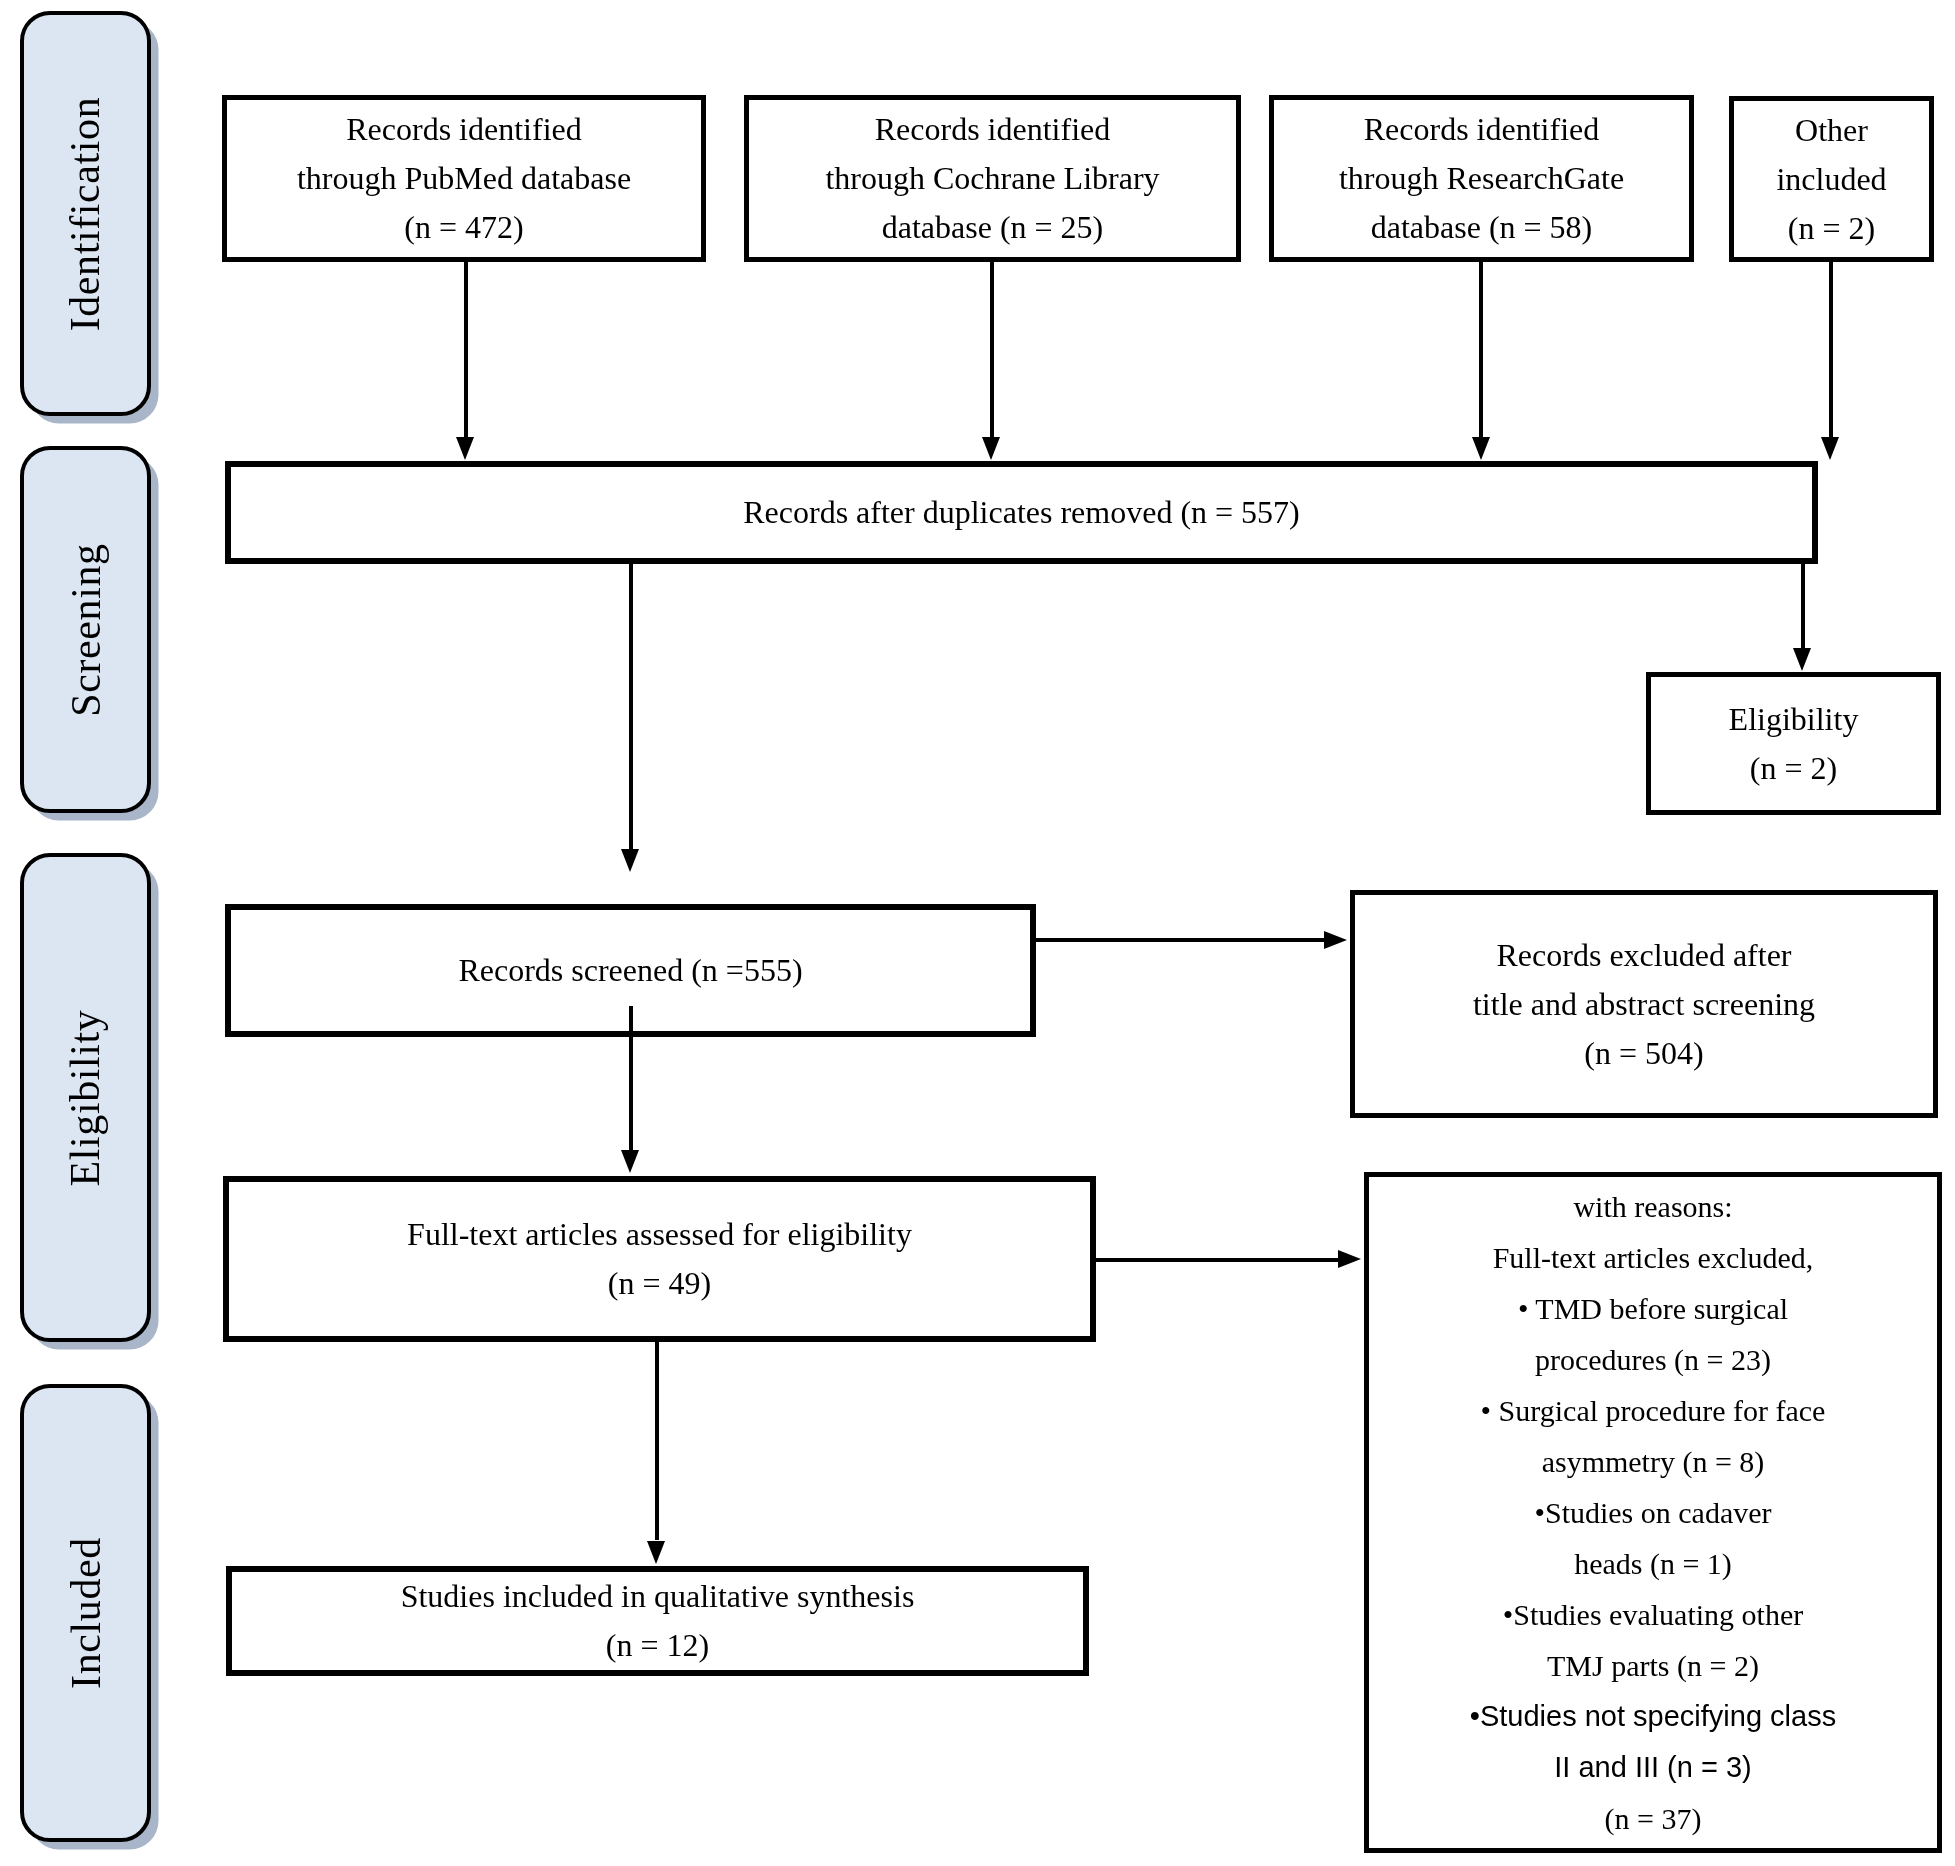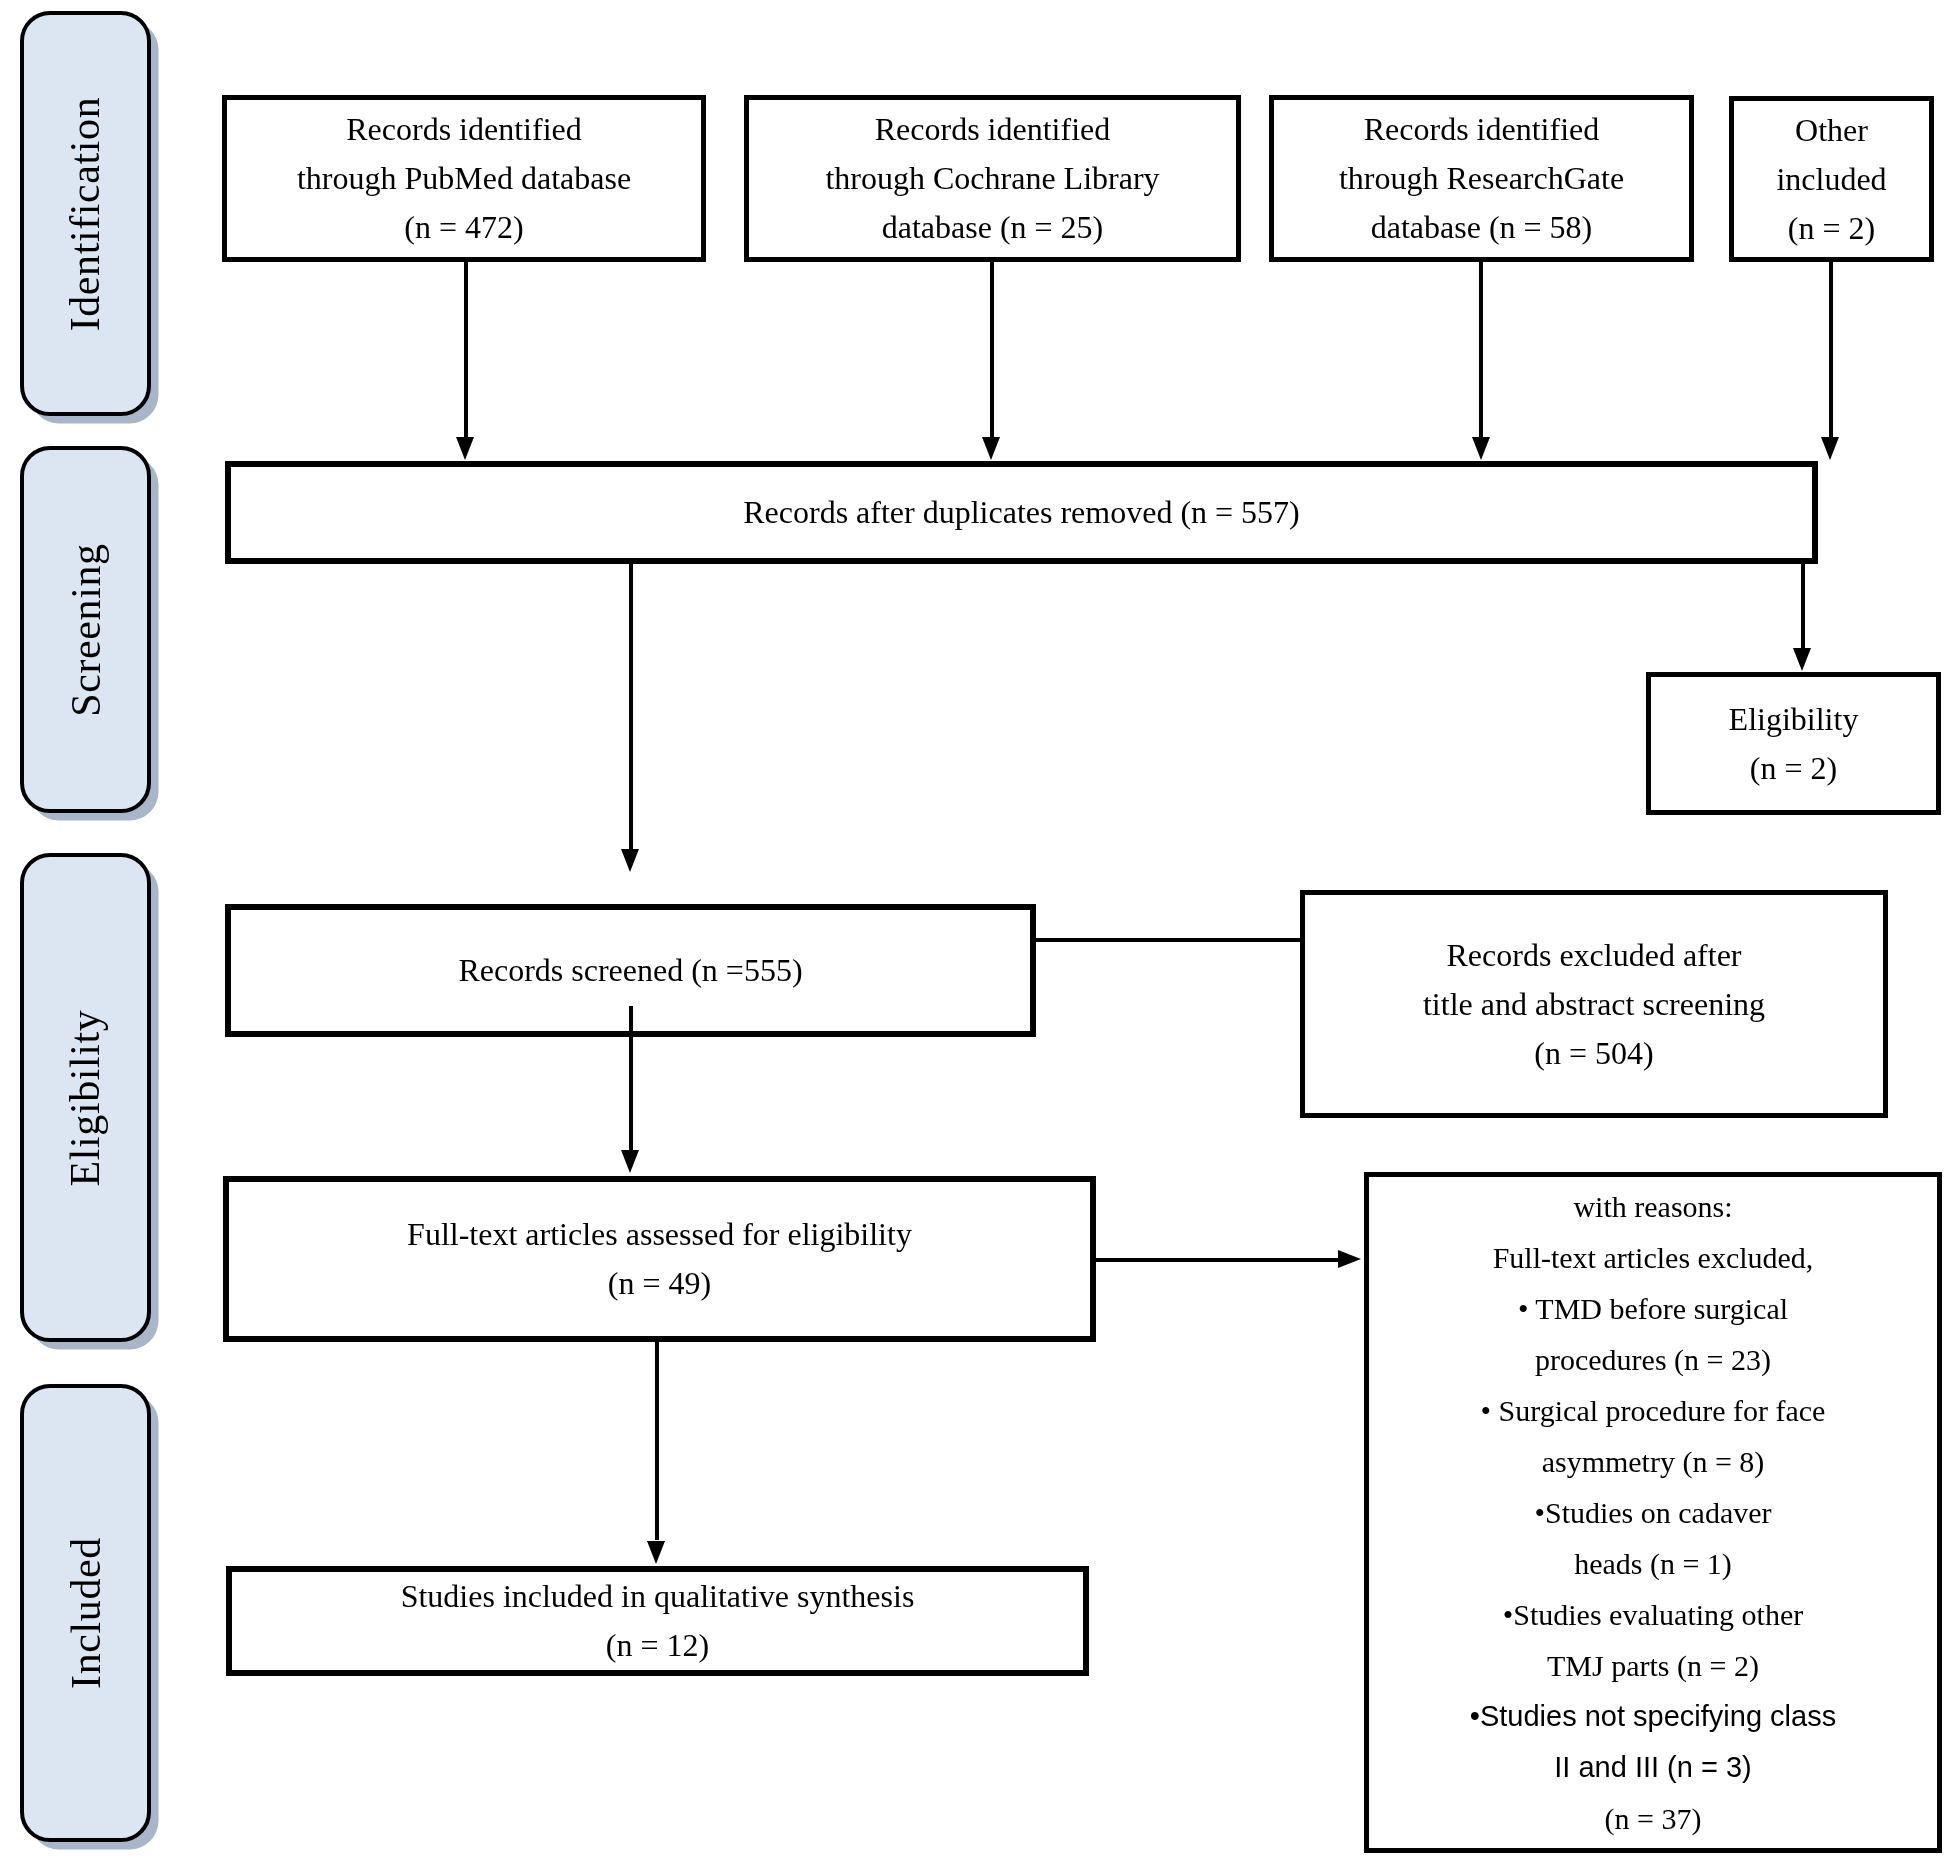--- a/index.html
+++ b/index.html
@@ -133,21 +133,21 @@
 
   <div class="fbox thick" style="left:225px;top:874px;width:811px;height:133px;margin-top:30px;">
     <div class="lines">
         <div class="ln">Records screened (n =555)</div>
       </div>
   </div>
 
   <div class="hline" style="left:1036px;top:938px;width:288px;"></div>
   <div class="head-right" style="left:1324px;top:931px;"></div>
 
-  <div class="fbox" style="left:1300px;top:890px;width:588px;height:228px;">
+  <div class="fbox" style="left:1350px;top:890px;width:588px;height:228px;">
     <div class="lines">
         <div class="ln">Records excluded after</div>
         <div class="ln">title and abstract screening</div>
         <div class="ln">(n = 504)</div>
       </div>
   </div>
 
   <div class="vline" style="left:629px;top:1006px;height:144px;"></div>
   <div class="head-down" style="left:621px;top:1150px;"></div>
 

